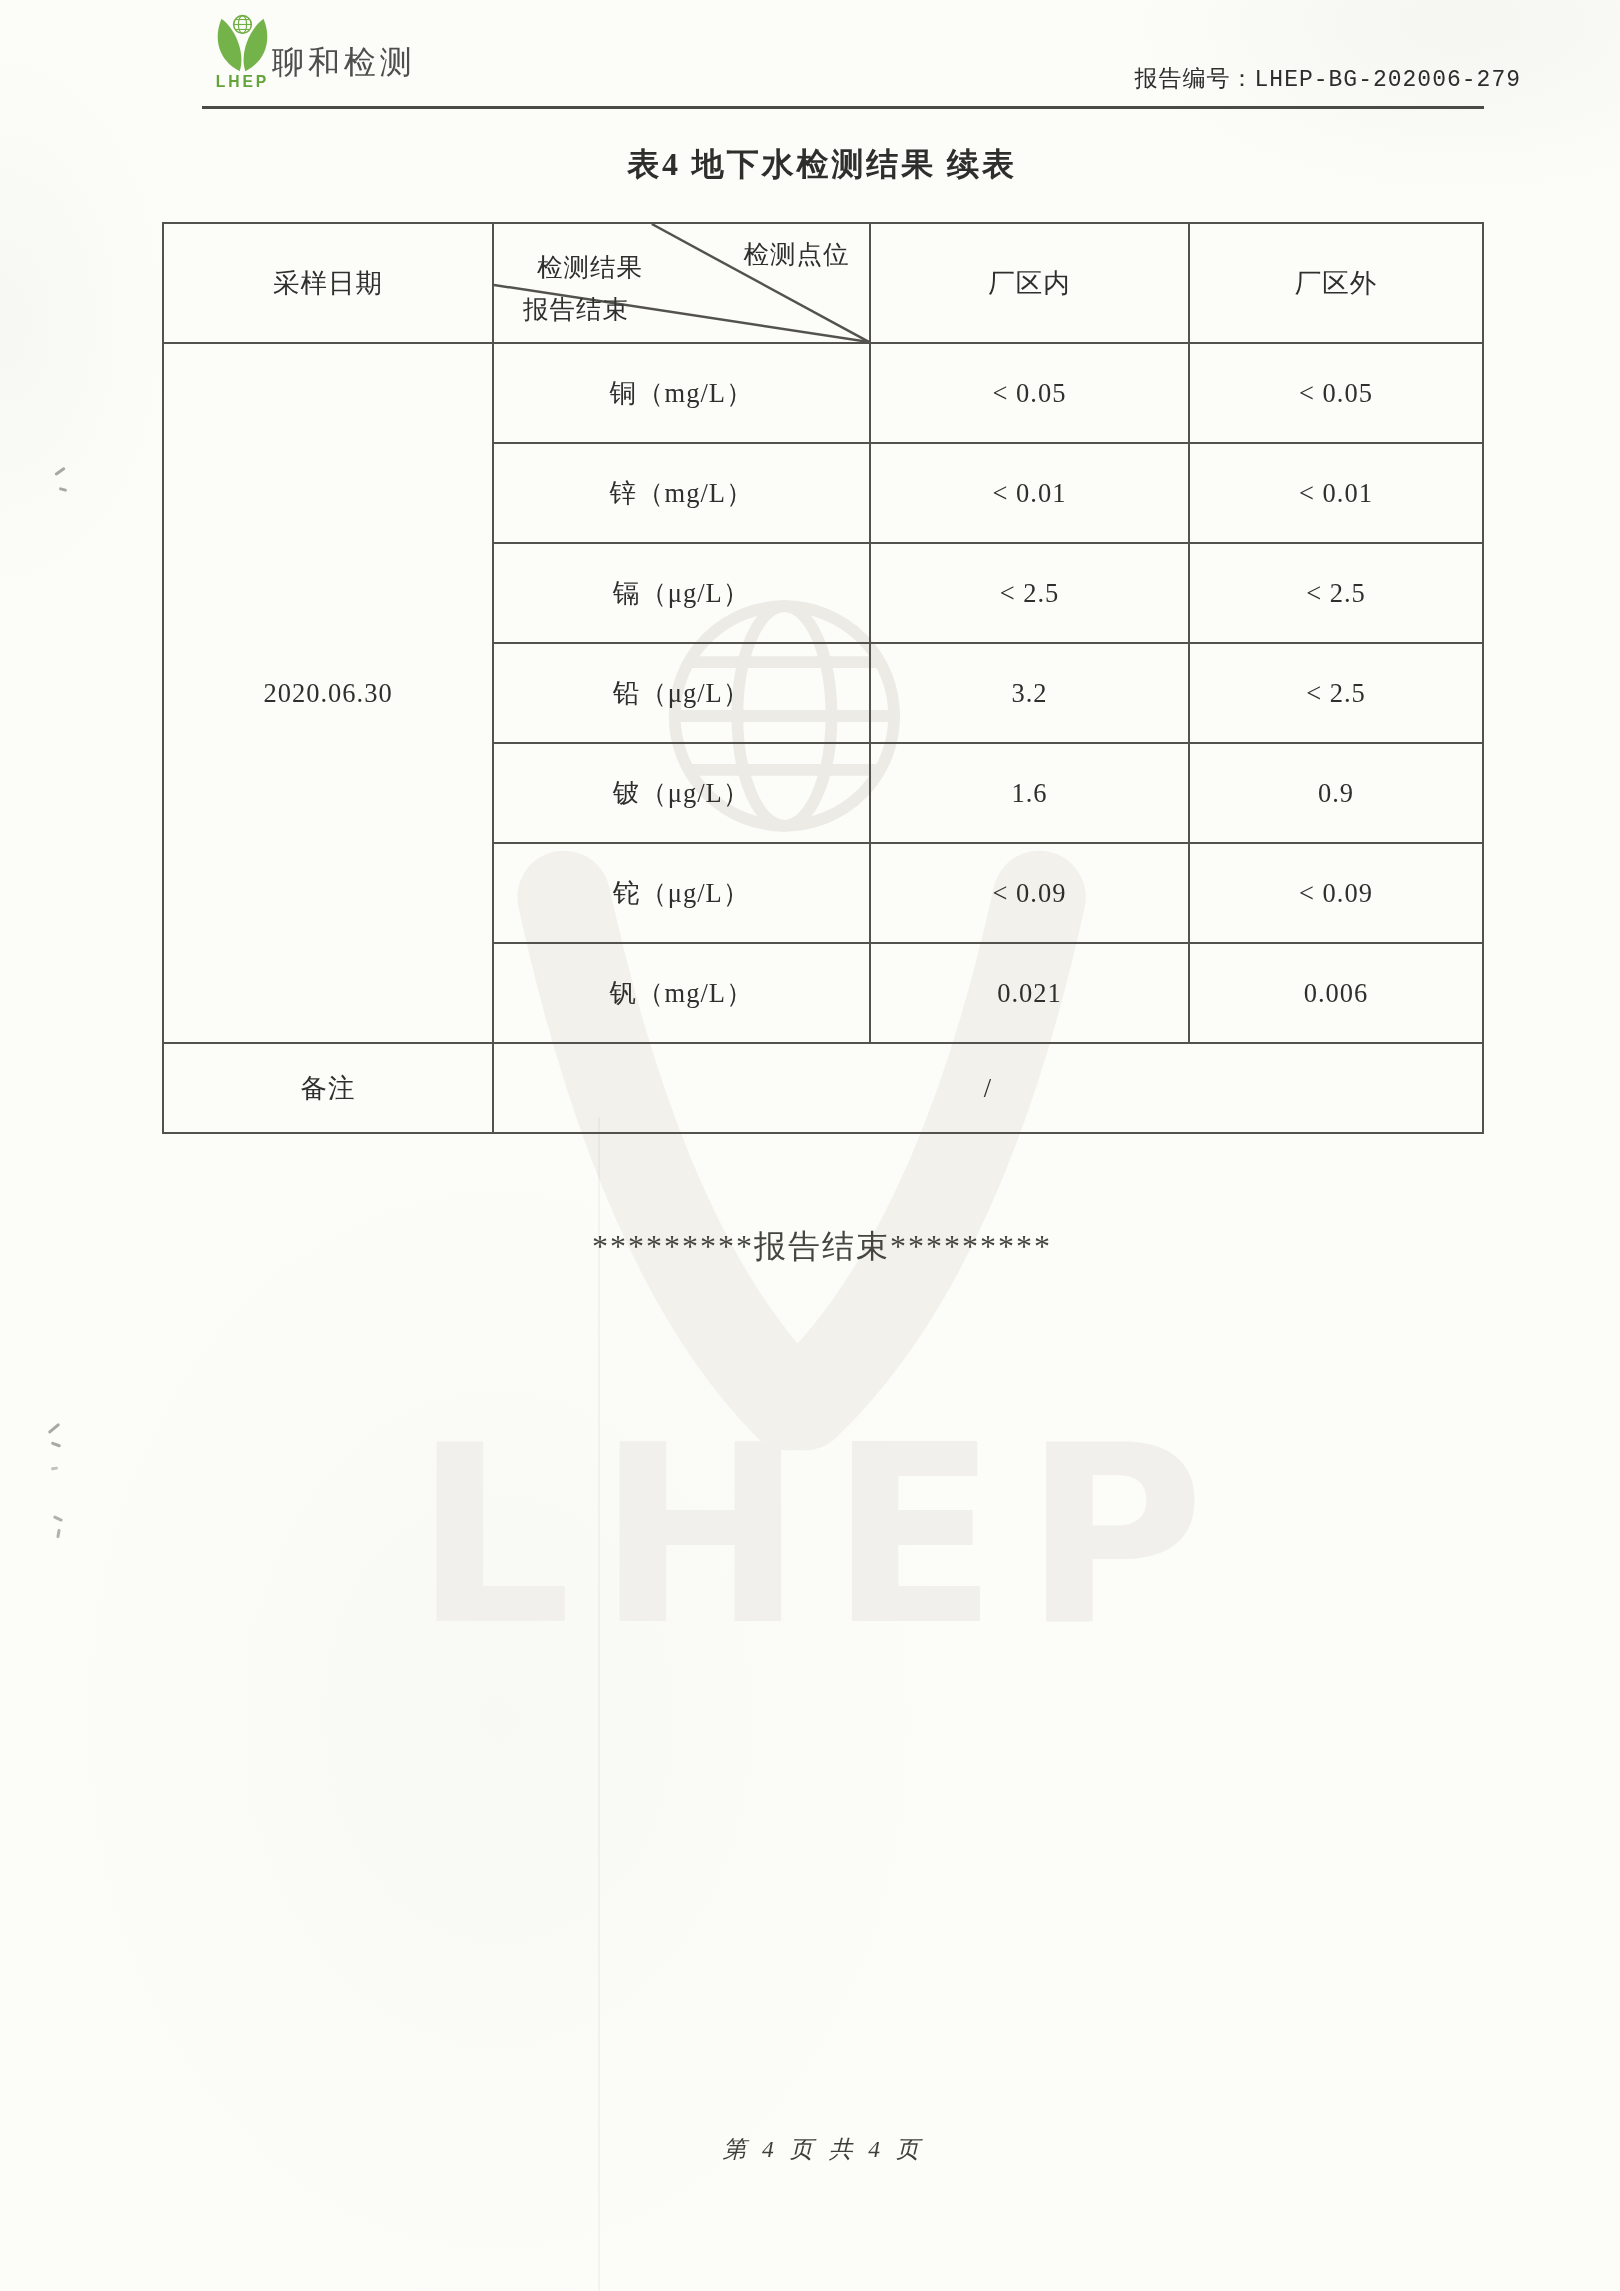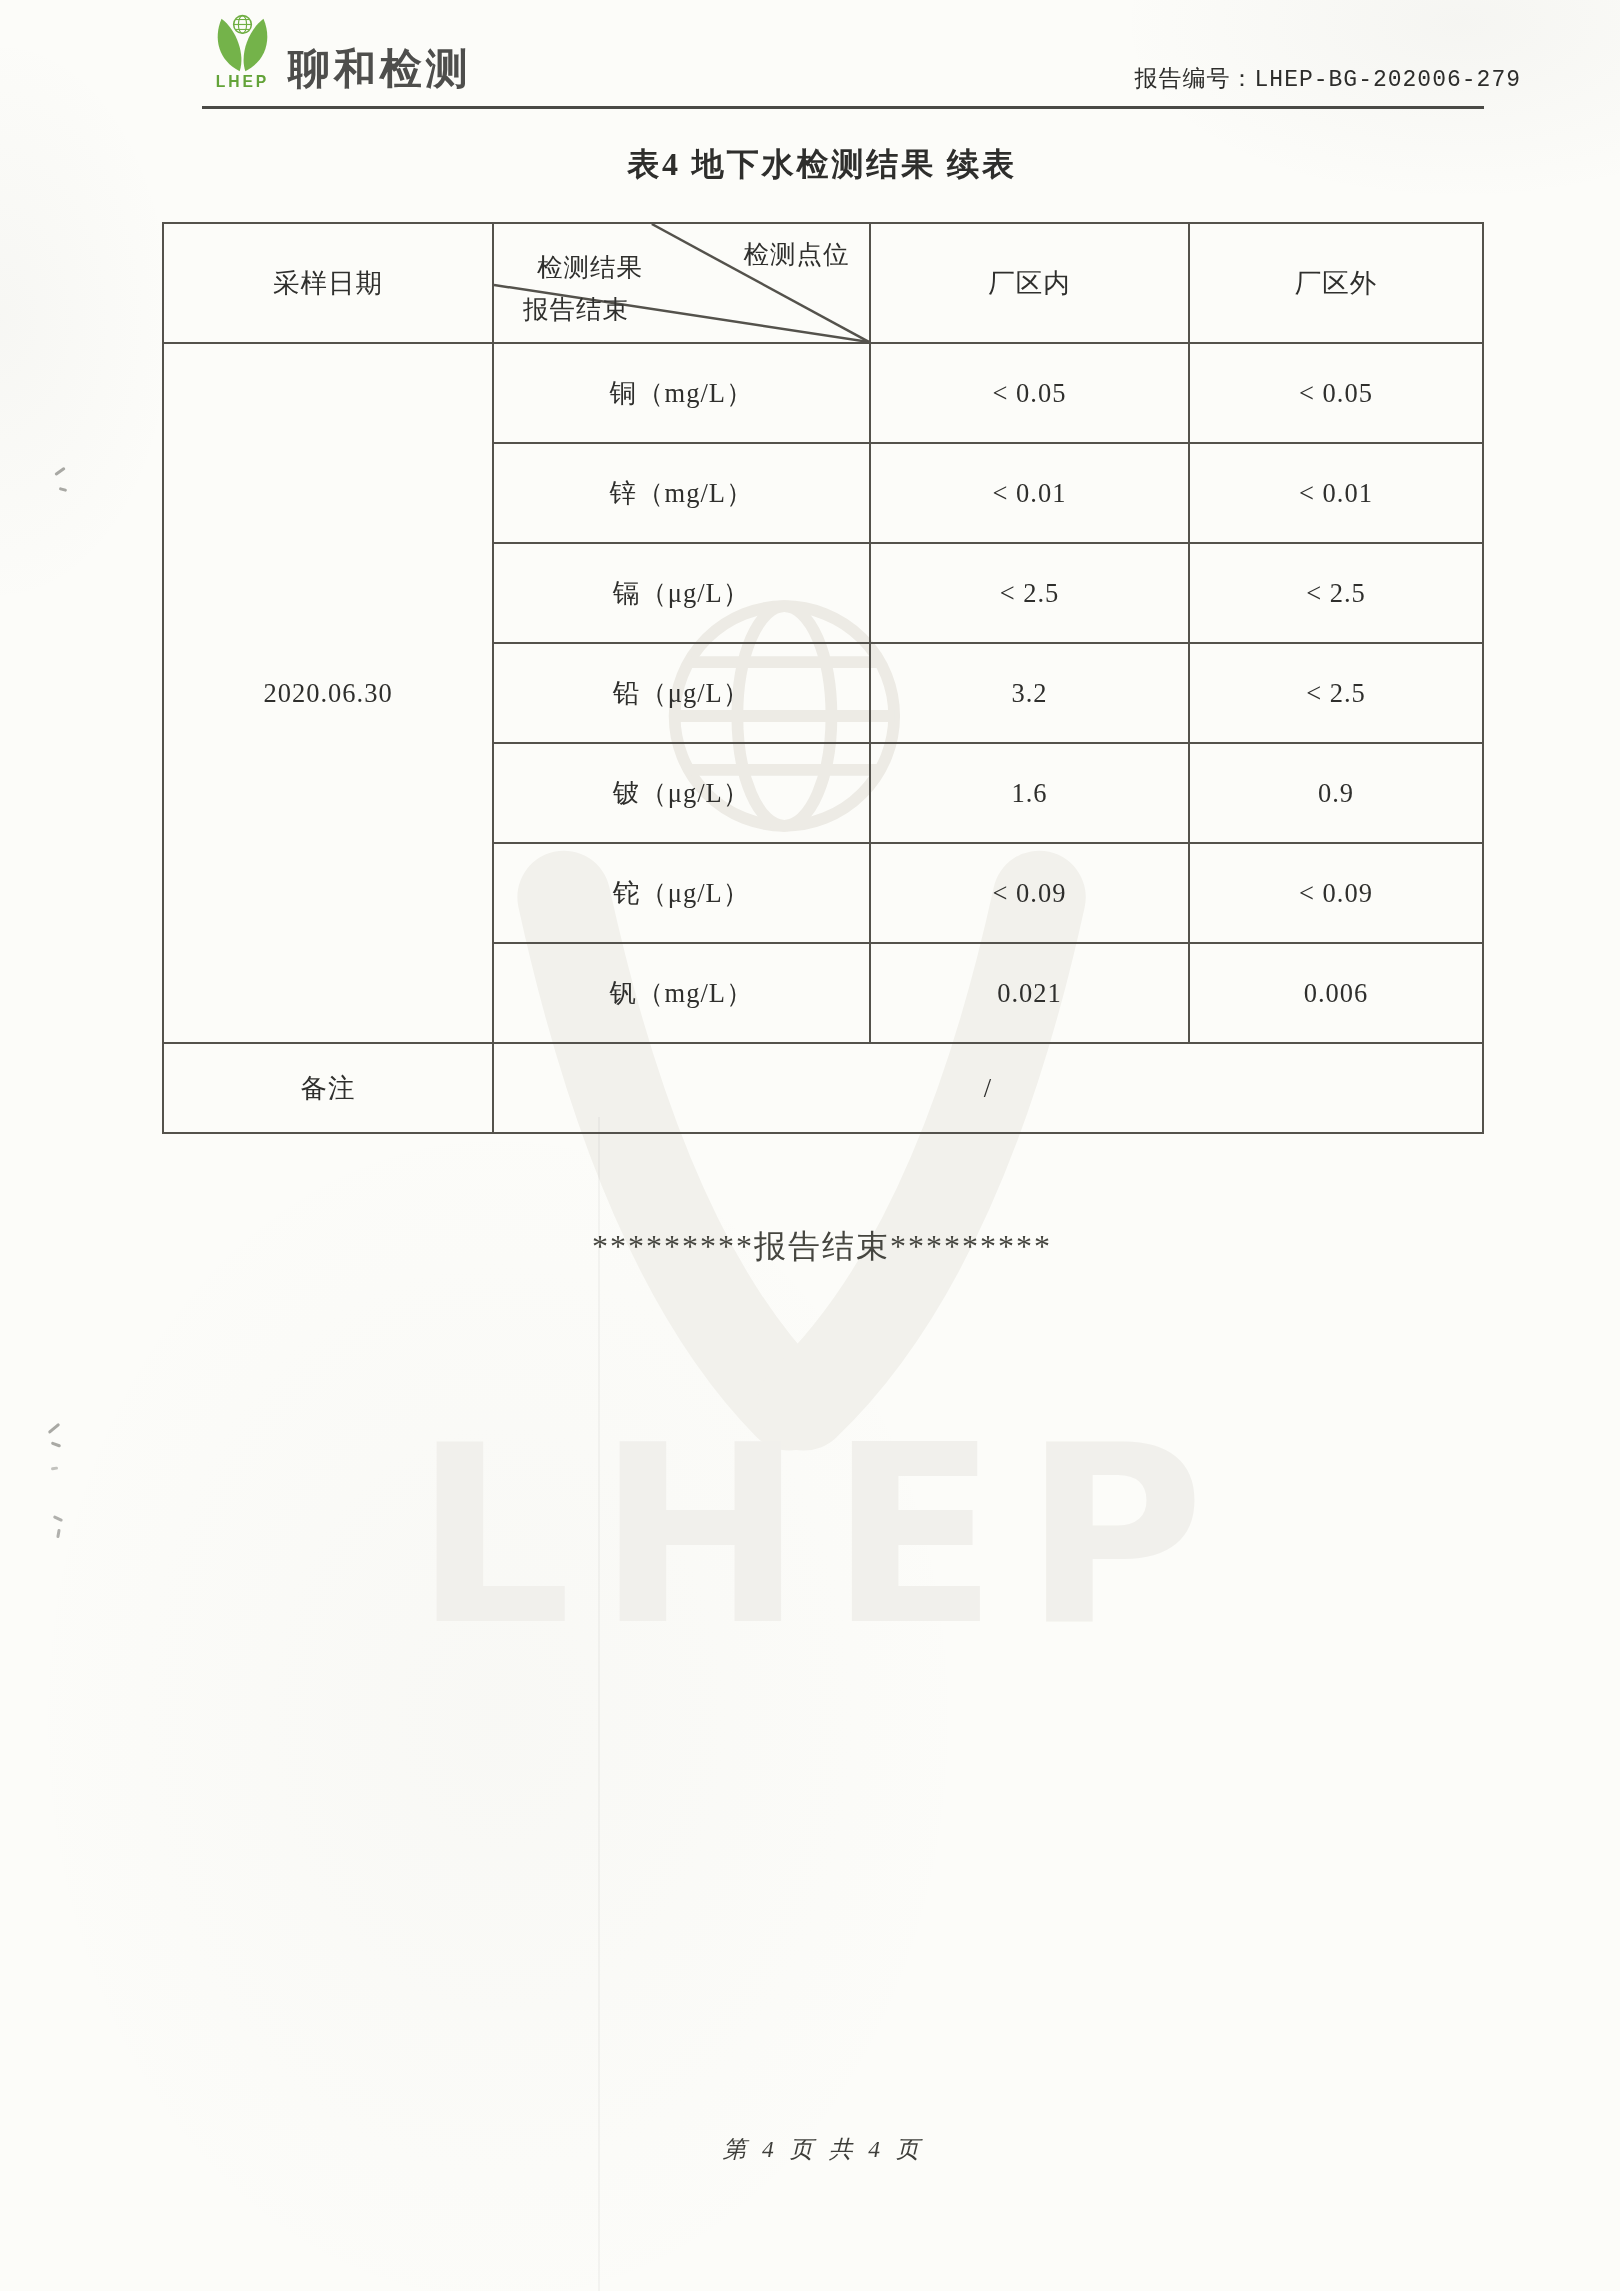--- a/index.html
+++ b/index.html
@@ -20,22 +20,22 @@
     padding-left:40px;
   }
   
   .logo{position:absolute;left:206px;top:13.7px;width:73px;text-align:center;}
   .logo svg{display:block;margin:0 auto;}
   .logo-acronym{
     font-family:"Liberation Sans","DejaVu Sans",sans-serif;
     font-weight:bold;font-size:15.7px;letter-spacing:2.9px;color:#63a339;margin-top:-2px;
   }
   .company-name{
-    position:absolute;left:288px;top:41px;
-    font-size:42px;font-weight:bold;color:#4e4e4c;letter-spacing:3.9px;
+    position:absolute;left:272px;top:41px;
+    font-size:32px;font-weight:normal;color:#4e4e4c;letter-spacing:3.9px;
   }
   .report-no{
     position:absolute;right:139px;top:63px;
     font-size:23px;color:#2d2d2b;letter-spacing:1px;font-family:Liberation Mono, monospace;
   }
   .header-rule{
     position:absolute;left:202px;top:106px;width:1282px;height:2.9px;
     background:#4a4a46;
   }
   

